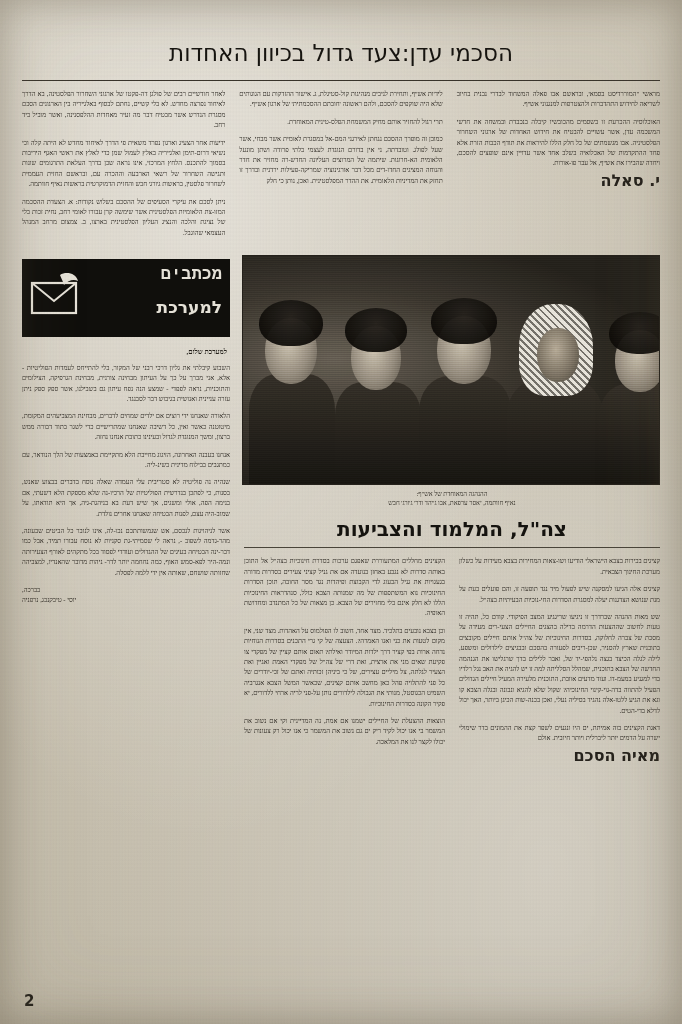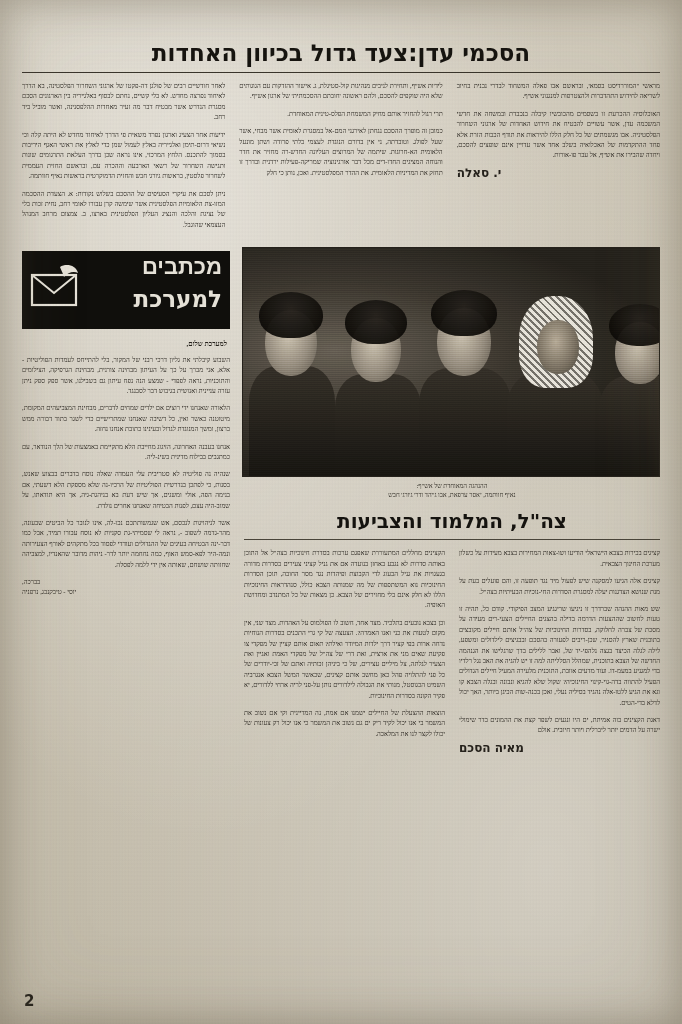--- a/index.html
+++ b/index.html
@@ -33,24 +33,24 @@
   }
   .edge-shadow{
     position:absolute;inset:0;pointer-events:none;
     box-shadow:inset 0 0 38px rgba(90,80,60,0.38), inset 0 0 90px rgba(120,110,85,0.2);
   }
 
   
   .headline{
     text-align:center;
     font-family:"DejaVu Sans", sans-serif;
-    font-weight:700;
+    font-weight:400;
     font-size:23px;
     letter-spacing:0px;
-    margin:22px 0 6px 0;
+    margin:22px 0 14px 0;
     color:#15130f;
   }
   .rule{
     border:0;border-top:1.3px solid #3a352c;
     margin:6px 0 8px 0;
   }
   .rule.thin{border-top:1px solid #4a453a;}
 
   
   .cols{
@@ -63,22 +63,22 @@
     flex:1 1 0;
     font-size:6.6px;
     line-height:10.4px;
     text-align:justify;
     color:#26221c;
   }
   .col p{margin:0 0 7px 0;}
   .byline{
     font-family:"DejaVu Sans", sans-serif;
     font-weight:700;
-    font-size:12px;
-    text-align:left;
+    font-size:16px;
+    text-align:right;
     margin:6px 0 4px 0;
   }
 
   
   .photo-wrap{margin:6px 0 2px 0;}
   .photo{
     position:relative;
     width:100%;
     height:228px;
     background:
@@ -137,27 +137,27 @@
     background:#100f0c;
     color:#e8e4da;
     padding:6px 8px 7px 8px;
     margin:10px 0 10px 0;
     position:relative;
     height:78px;
     box-sizing:border-box;
     overflow:hidden;
   }
   .letters-logo .lt-top{
-    font-family:Liberation Sans, sans-serif;
-    font-weight:700;font-size:22px;
+    font-family:Liberation Mono, monospace;
+    font-weight:700;font-size:17px;
     text-align:right;line-height:19px;
   }
   .letters-logo .lt-bot{
     font-family:"DejaVu Sans", sans-serif;
-    font-weight:700;font-size:23px;
+    font-weight:700;font-size:17px;
     text-align:right;line-height:19px;
     margin-top:14px;
   }
   .letters-logo svg{
     position:absolute;left:8px;top:10px;
   }
   .letters-head{
     font-size:7px;text-align:right;margin:0 3px 5px 0;font-weight:700;
   }
   .sign{

